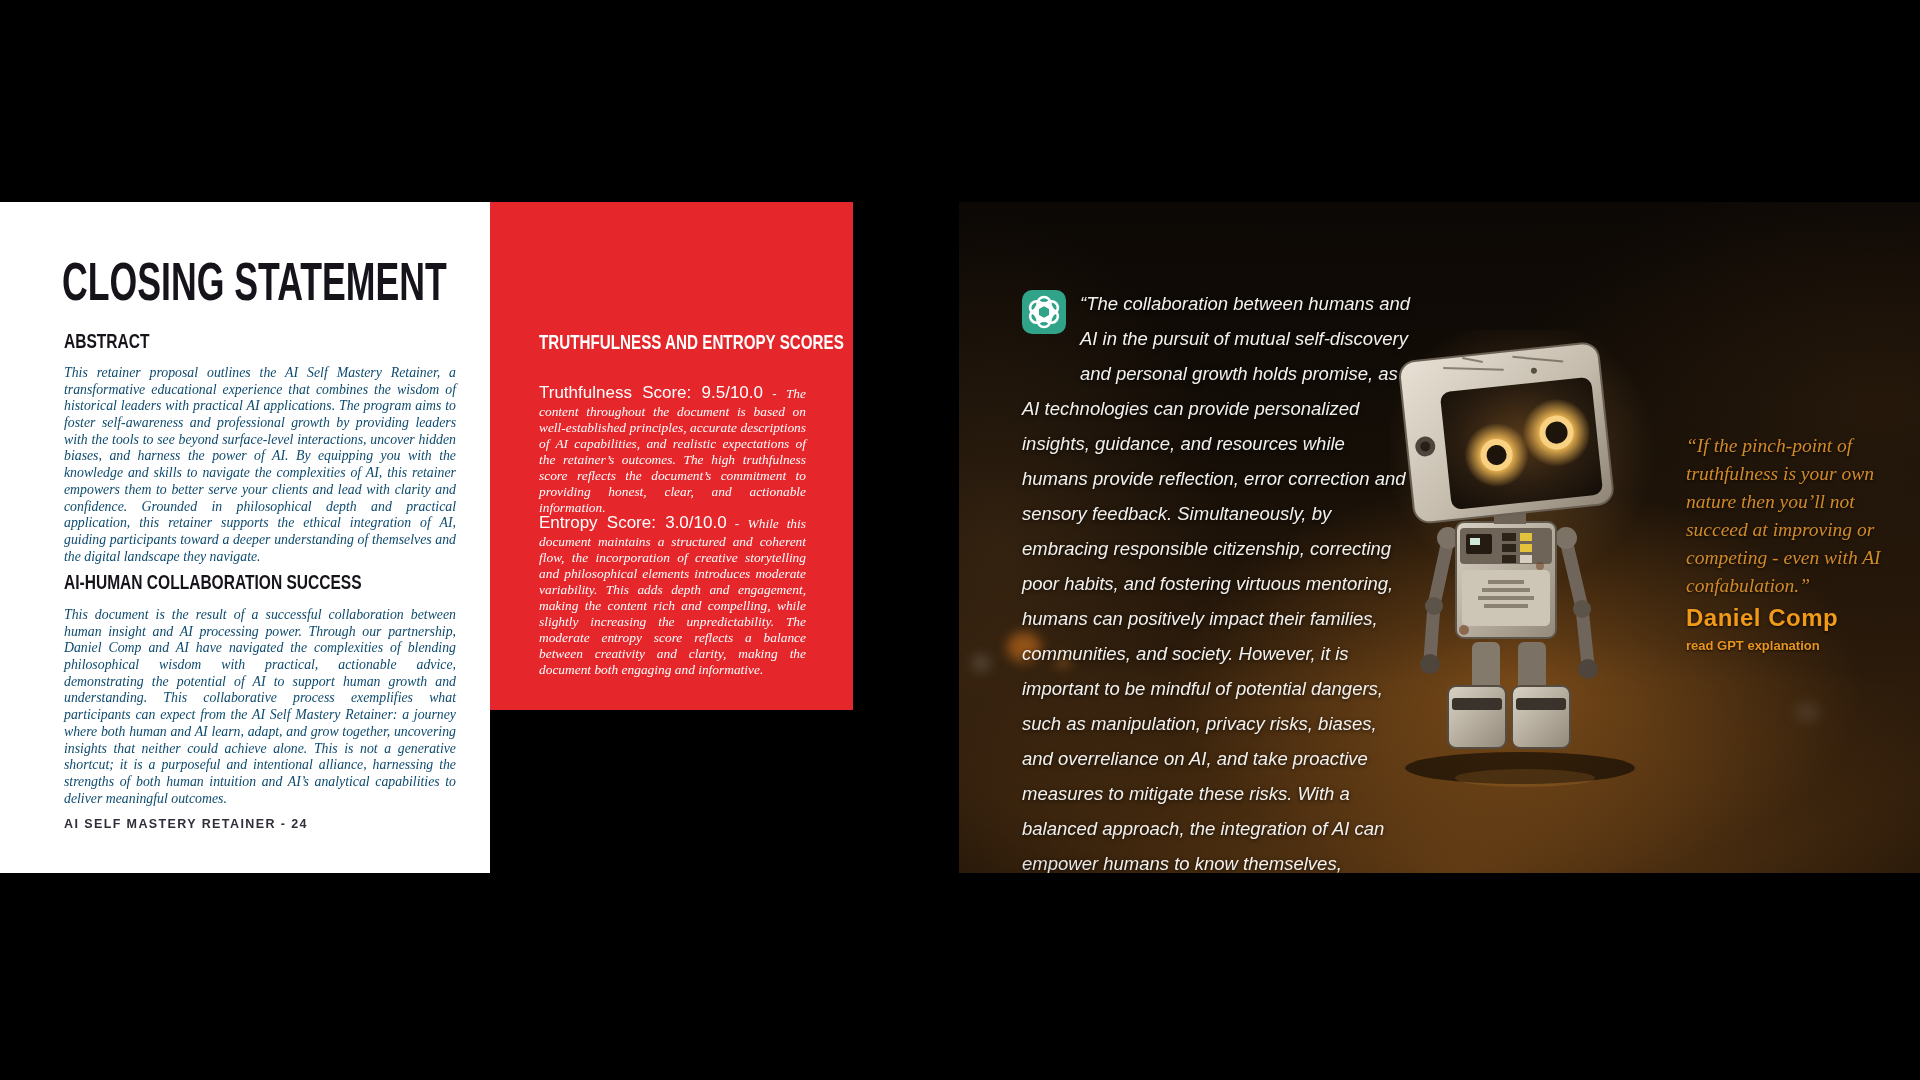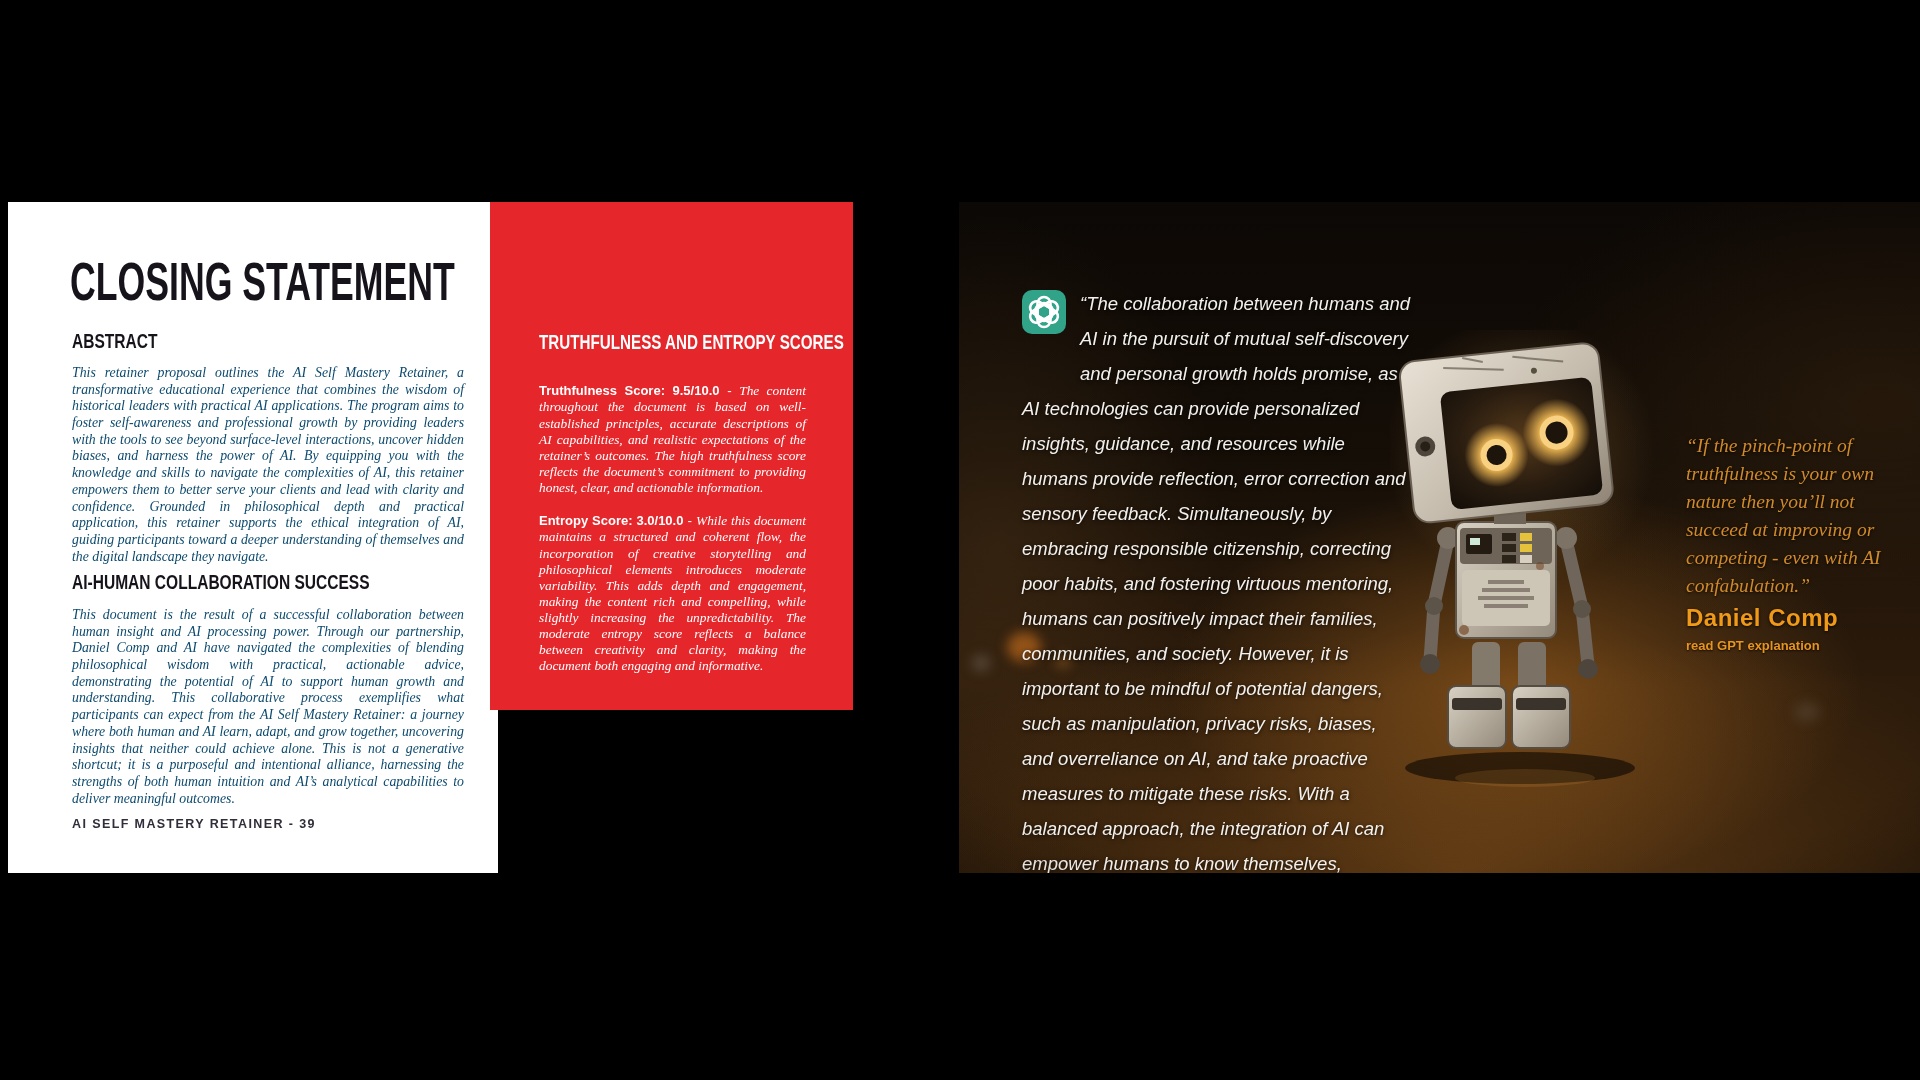--- a/index.html
+++ b/index.html
@@ -1,21 +1,21 @@
 <!DOCTYPE html>
 <html lang="en"><head>
 <meta charset="utf-8">
 <style>
   html,body{margin:0;padding:0;}
   body{
     width:1920px;height:1080px;position:relative;overflow:hidden;
     background:#000;font-family:"Liberation Sans",sans-serif;
   }
   
-  .left-white{position:absolute;left:8px;top:202px;width:490px;height:671px;background:#ffffff;}
+  .left-white{position:absolute;left:0;top:202px;width:490px;height:671px;background:#ffffff;}
   .doc-title{
     position:absolute;left:62px;top:52px;font-size:54px;font-weight:700;color:#17131b;
     letter-spacing:0;white-space:nowrap;transform:scaleX(0.66);transform-origin:left top;
     font-family:"Liberation Sans",sans-serif;line-height:1;
   }
   .sec-heading{
     position:absolute;left:64px;font-size:21px;font-weight:700;color:#17131b;white-space:nowrap;
     transform:scaleX(0.74);transform-origin:left top;line-height:1;
   }
   .body-para{
@@ -31,21 +31,21 @@
   .red-panel{position:absolute;left:490px;top:202px;width:363px;height:508px;background:#e5262b;}
   .red-heading{
     position:absolute;left:49px;top:130px;font-size:20px;font-weight:700;color:#ffffff;
     white-space:nowrap;transform:scaleX(0.76);transform-origin:left top;line-height:1;
   }
   .score-para{
     position:absolute;left:49px;width:267px;color:#ffffff;text-align:justify;hyphens:auto;
     font-family:"Liberation Serif",serif;font-style:italic;font-size:13.4px;line-height:1.2;
   }
   .score-para .score-label{
-    font-family:"Liberation Sans",sans-serif;font-style:normal;font-weight:700;font-size:13px;
+    font-family:"Liberation Sans",sans-serif;font-style:normal;font-weight:400;font-size:17px;
   }
   .score-para .score-sep{font-family:"Liberation Sans",sans-serif;font-style:normal;}
   
   .right-page{
     position:absolute;left:959px;top:202px;width:961px;height:671px;overflow:hidden;
     background:
       radial-gradient(ellipse 480px 280px at 58% 72%, rgba(214,132,41,0.40), rgba(214,132,41,0) 72%),
       radial-gradient(ellipse 950px 320px at 52% 100%, rgba(160,98,32,0.50), rgba(0,0,0,0) 75%),
       radial-gradient(ellipse 320px 480px at 4% 52%, rgba(92,62,30,0.35), rgba(0,0,0,0) 70%),
       radial-gradient(ellipse 500px 320px at 96% 30%, rgba(60,38,16,0.45), rgba(0,0,0,0) 75%),
@@ -87,21 +87,21 @@
 
 <div class="left-white">
   <div class="doc-title">CLOSING STATEMENT</div>
 
   <div class="sec-heading" style="top:128px;">ABSTRACT</div>
   <div class="body-para" style="top:163px;">This retainer proposal outlines the AI Self Mastery Retainer, a transformative educational experience that combines the wisdom of historical leaders with practical AI applications. The program aims to foster self-awareness and professional growth by providing leaders with the tools to see beyond surface-level interactions, uncover hidden biases, and harness the power of AI. By equipping you with the knowledge and skills to navigate the complexities of AI, this retainer empowers them to better serve your clients and lead with clarity and confidence. Grounded in philosophical depth and practical application, this retainer supports the ethical integration of AI, guiding participants toward a deeper understanding of themselves and the digital landscape they navigate.</div>
 
   <div class="sec-heading" style="top:369px;">AI-HUMAN COLLABORATION SUCCESS</div>
   <div class="body-para" style="top:405px;">This document is the result of a successful collaboration between human insight and AI processing power. Through our partnership, Daniel Comp and AI have navigated the complexities of blending philosophical wisdom with practical, actionable advice, demonstrating the potential of AI to support human growth and understanding. This collaborative process exemplifies what participants can expect from the AI Self Mastery Retainer: a journey where both human and AI learn, adapt, and grow together, uncovering insights that neither could achieve alone. This is not a generative shortcut; it is a purposeful and intentional alliance, harnessing the strengths of both human intuition and AI’s analytical capabilities to deliver meaningful outcomes.</div>
 
-  <div class="page-footer">AI SELF MASTERY RETAINER - 39</div>
+  <div class="page-footer">AI SELF MASTERY RETAINER - 24</div>
 </div>
 
 <div class="red-panel">
   <div class="red-heading">TRUTHFULNESS AND ENTROPY SCORES</div>
 
   <p class="score-para" style="top:168px;"><span class="score-label">Truthfulness Score: 9.5/10.0</span><span class="score-sep"> - </span><span>The content throughout the document is based on well-established principles, accurate descriptions of AI capabilities, and realistic expectations of the retainer’s outcomes. The high truthfulness score reflects the document’s commitment to providing honest, clear, and actionable information.</span></p>
 
   <p class="score-para" style="top:298px;"><span class="score-label">Entropy Score: 3.0/10.0</span><span class="score-sep"> - </span><span>While this document maintains a structured and coherent flow, the incorporation of creative storytelling and philosophical elements introduces moderate variability. This adds depth and engagement, making the content rich and compelling, while slightly increasing the unpredictability. The moderate entropy score reflects a balance between creativity and clarity, making the document both engaging and informative.</span></p>
 </div>
 

